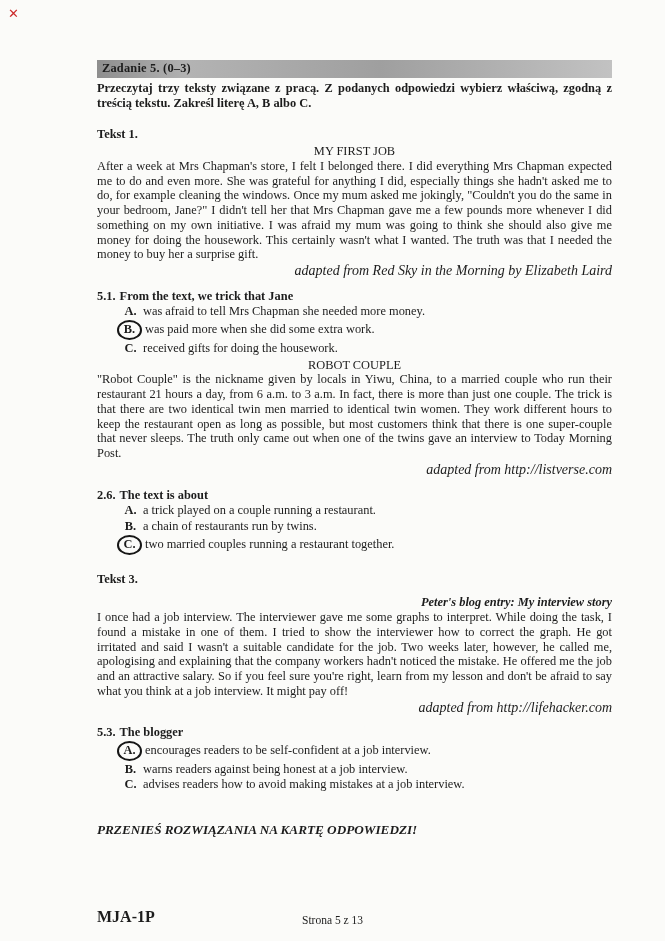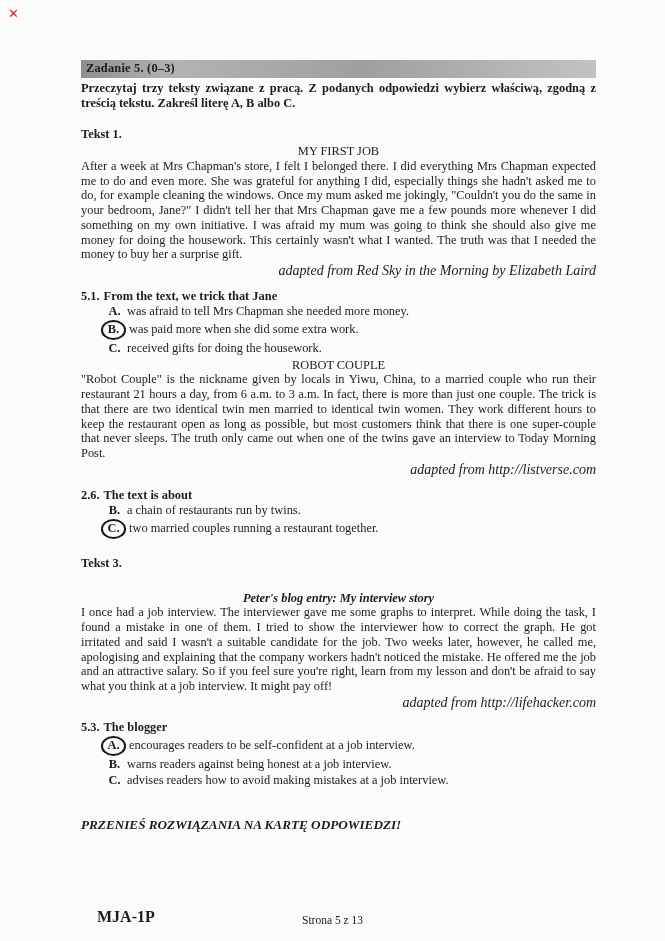--- a/index.html
+++ b/index.html
@@ -21,21 +21,21 @@
     left: 8px;
     color: #cc2a2a;
     font-family: "DejaVu Sans", sans-serif;
     font-size: 13px;
     font-weight: bold;
     line-height: 1;
     cursor: default;
   }
   .page {
     position: absolute;
-    left: 81px;
+    left: 97px;
     top: 60px;
     width: 515px;
     font-size: 12.4px;
     line-height: 1.19;
   }
   .zadanie-bar {
     background: linear-gradient(90deg, #8e8e8e 0%, #b3b3b3 18%, #9f9f9f 55%, #c2c2c2 100%);
     font-weight: bold;
     padding: 1px 5px 2px 5px;
     letter-spacing: 0.2px;
@@ -50,24 +50,24 @@
   }
   .tekst-label {
     font-weight: bold;
     margin-top: 17px;
   }
   .text-title {
     text-align: center;
     margin-top: 2px;
   }
   .blog-title {
-    text-align: center;
+    text-align: right;
     font-weight: bold;
     font-style: italic;
-    margin-top: 20px;
+    margin-top: 9px;
   }
   .passage {
     margin: 0;
     text-align: justify;
   }
   .source {
     text-align: right;
     font-style: italic;
     font-size: 14px;
     margin-top: 1px;
@@ -154,20 +154,23 @@
 
   <section class="text-section">
     <div class="text-title">ROBOT COUPLE</div>
     <p class="passage">"Robot Couple" is the nickname given by locals in Yiwu, China, to a married couple who run their restaurant 21 hours a day, from 6 a.m. to 3 a.m. In fact, there is more than just one couple. The trick is that there are two identical twin men married to identical twin women. They work different hours to keep the restaurant open as long as possible, but most customers think that there is one super-couple that never sleeps. The truth only came out when one of the twins gave an interview to Today Morning Post.</p>
     <div class="source">adapted from http://listverse.com</div>
     <div class="question">
       <div class="q-stem">
         <span class="q-number">2.6.</span><span>The text is about</span>
       </div>
       <div class="option">
+        <span class="letter">A.</span><span class="opt-text">a trick played on a couple running a restaurant.</span>
+      </div>
+      <div class="option">
         <span class="letter">B.</span><span class="opt-text">a chain of restaurants run by twins.</span>
       </div>
       <div class="option">
         <span class="letter circled">C.</span><span class="opt-text">two married couples running a restaurant together.</span>
       </div>
     </div>
   </section>
 
   <section class="text-section">
     <div class="tekst-label">Tekst 3.</div>

